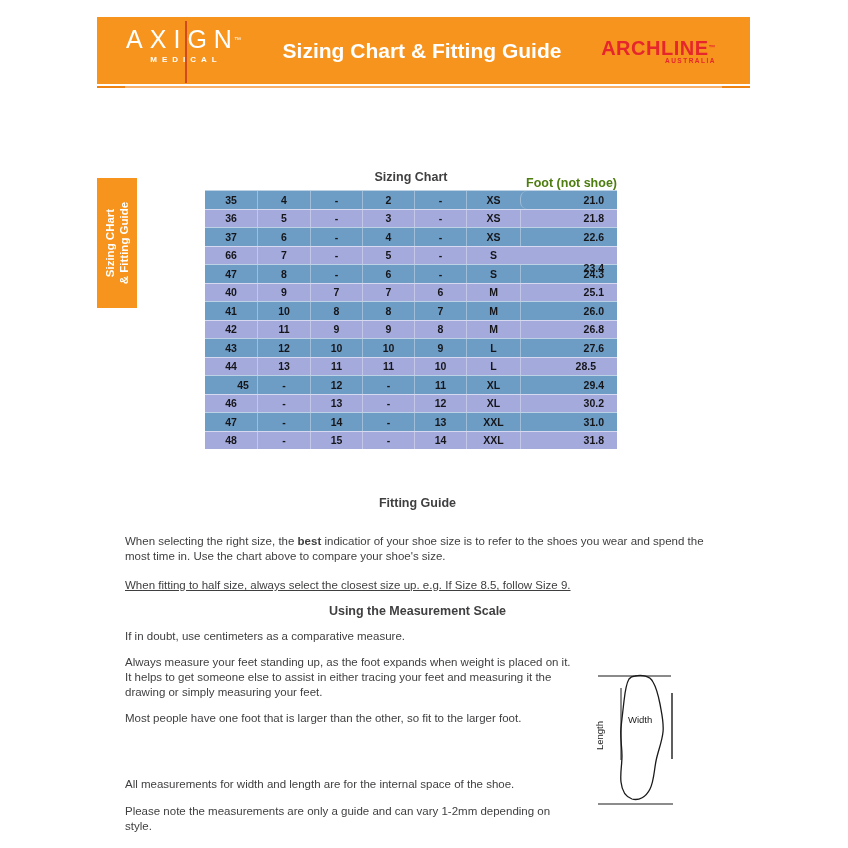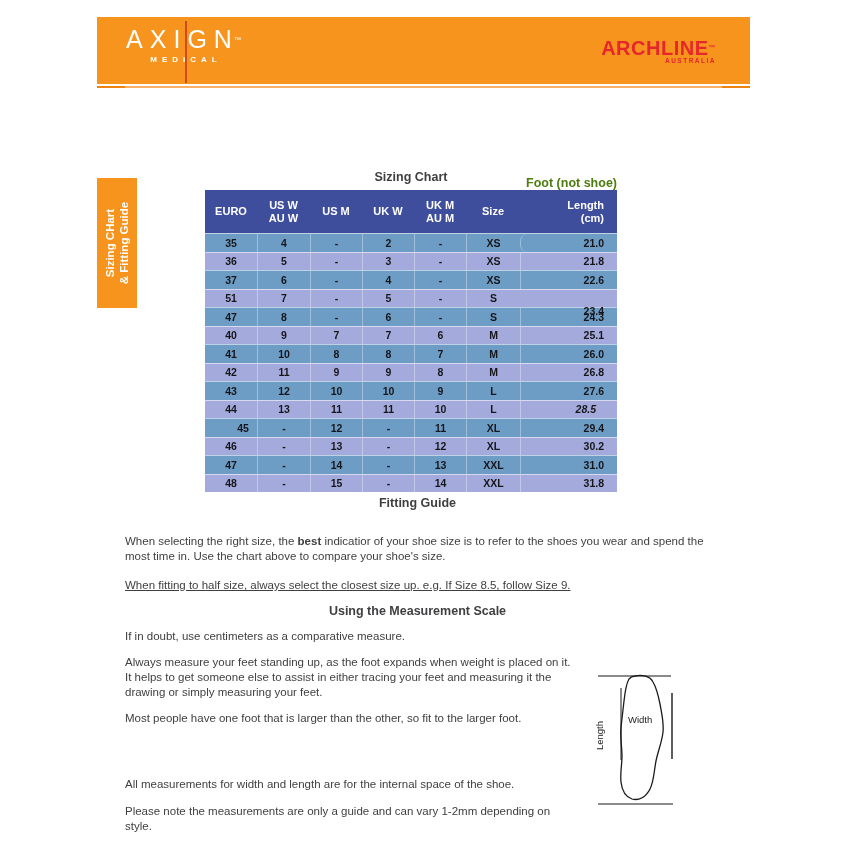--- a/index.html
+++ b/index.html
@@ -66,49 +66,38 @@
 </style>
 </head>
 <body>
 
 <div class="banner">
   <div class="axign">
     <div class="axign-line"></div>
     <div class="axign-name"><span>AXIGN</span><span class="axign-tm">™</span></div>
     <div class="axign-sub">MEDICAL</div>
   </div>
+  <div class="banner-title">Sizing Chart &amp; Fitting Guide</div>
   <div class="archline">
     <div class="archline-name"><span>ARCHLINE</span><span class="archline-tm">™</span></div>
     <div class="archline-sub">AUSTRALIA</div>
   </div>
 </div>
 <div class="banner-rule"></div>
 
 <div class="side-tab">
   <div class="side-tab-text">
     <div>Sizing CHart</div>
     <div>&amp; Fitting Guide</div>
   </div>
 </div>
 
 <div class="chart-heading">Sizing Chart</div>
 <div class="foot-label">Foot (not shoe)</div>
 <div class="sizing-table">
-    <div class="trow trow-header">
-      <div class="tcell" style="width: 52px;">EURO</div>
-      <div class="tcell" style="width: 53px;">US W
-AU W</div>
-      <div class="tcell" style="width: 52px;">US M</div>
-      <div class="tcell" style="width: 52px;">UK W</div>
-      <div class="tcell" style="width: 52px;">UK M
-AU M</div>
-      <div class="tcell" style="width: 54px;">Size</div>
-      <div class="tcell right" style="width: 97px;">Length
-(cm)</div>
-    </div>
     <div class="trow trow-data" style="background: rgb(109, 156, 197);">
       <div class="tcell" style="width: 52px;">35</div>
       <div class="tcell" style="width: 53px;">4</div>
       <div class="tcell" style="width: 52px;">-</div>
       <div class="tcell" style="width: 52px;">2</div>
       <div class="tcell" style="width: 52px;">-</div>
       <div class="tcell" style="width: 54px;">XS</div>
       <div class="tcell right" style="width: 97px; border-radius: 7px;">21.0</div>
     </div>
     <div class="trow trow-data" style="background: rgb(164, 171, 220);">
@@ -123,21 +112,21 @@
     <div class="trow trow-data" style="background: rgb(109, 156, 197);">
       <div class="tcell" style="width: 52px;">37</div>
       <div class="tcell" style="width: 53px;">6</div>
       <div class="tcell" style="width: 52px;">-</div>
       <div class="tcell" style="width: 52px;">4</div>
       <div class="tcell" style="width: 52px;">-</div>
       <div class="tcell" style="width: 54px;">XS</div>
       <div class="tcell right" style="width: 97px;">22.6</div>
     </div>
     <div class="trow trow-data" style="background: rgb(164, 171, 220);">
-      <div class="tcell" style="width: 52px;">51</div>
+      <div class="tcell" style="width: 52px;">66</div>
       <div class="tcell" style="width: 53px;">7</div>
       <div class="tcell" style="width: 52px;">-</div>
       <div class="tcell" style="width: 52px;">5</div>
       <div class="tcell" style="width: 52px;">-</div>
       <div class="tcell" style="width: 54px;">S</div>
       <div class="tcell right" style="width: 97px; margin-top: 21px;">23.4</div>
     </div>
     <div class="trow trow-data" style="background: rgb(109, 156, 197);">
       <div class="tcell" style="width: 52px;">47</div>
       <div class="tcell" style="width: 53px;">8</div>
@@ -183,21 +172,21 @@
       <div class="tcell" style="width: 54px;">L</div>
       <div class="tcell right" style="width: 97px;">27.6</div>
     </div>
     <div class="trow trow-data" style="background: rgb(164, 171, 220);">
       <div class="tcell" style="width: 52px;">44</div>
       <div class="tcell" style="width: 53px;">13</div>
       <div class="tcell" style="width: 52px;">11</div>
       <div class="tcell" style="width: 52px;">11</div>
       <div class="tcell" style="width: 52px;">10</div>
       <div class="tcell" style="width: 54px;">L</div>
-      <div class="tcell right" style="width: 89px; font-style: italic;">28.5</div>
+      <div class="tcell right" style="width: 89px;">28.5</div>
     </div>
     <div class="trow trow-data" style="background: rgb(109, 156, 197);">
       <div class="tcell" style="width: 52px; padding-left: 24px;">45</div>
       <div class="tcell" style="width: 53px;">-</div>
       <div class="tcell" style="width: 52px;">12</div>
       <div class="tcell" style="width: 52px;">-</div>
       <div class="tcell" style="width: 52px;">11</div>
       <div class="tcell" style="width: 54px;">XL</div>
       <div class="tcell right" style="width: 97px;">29.4</div>
     </div>

